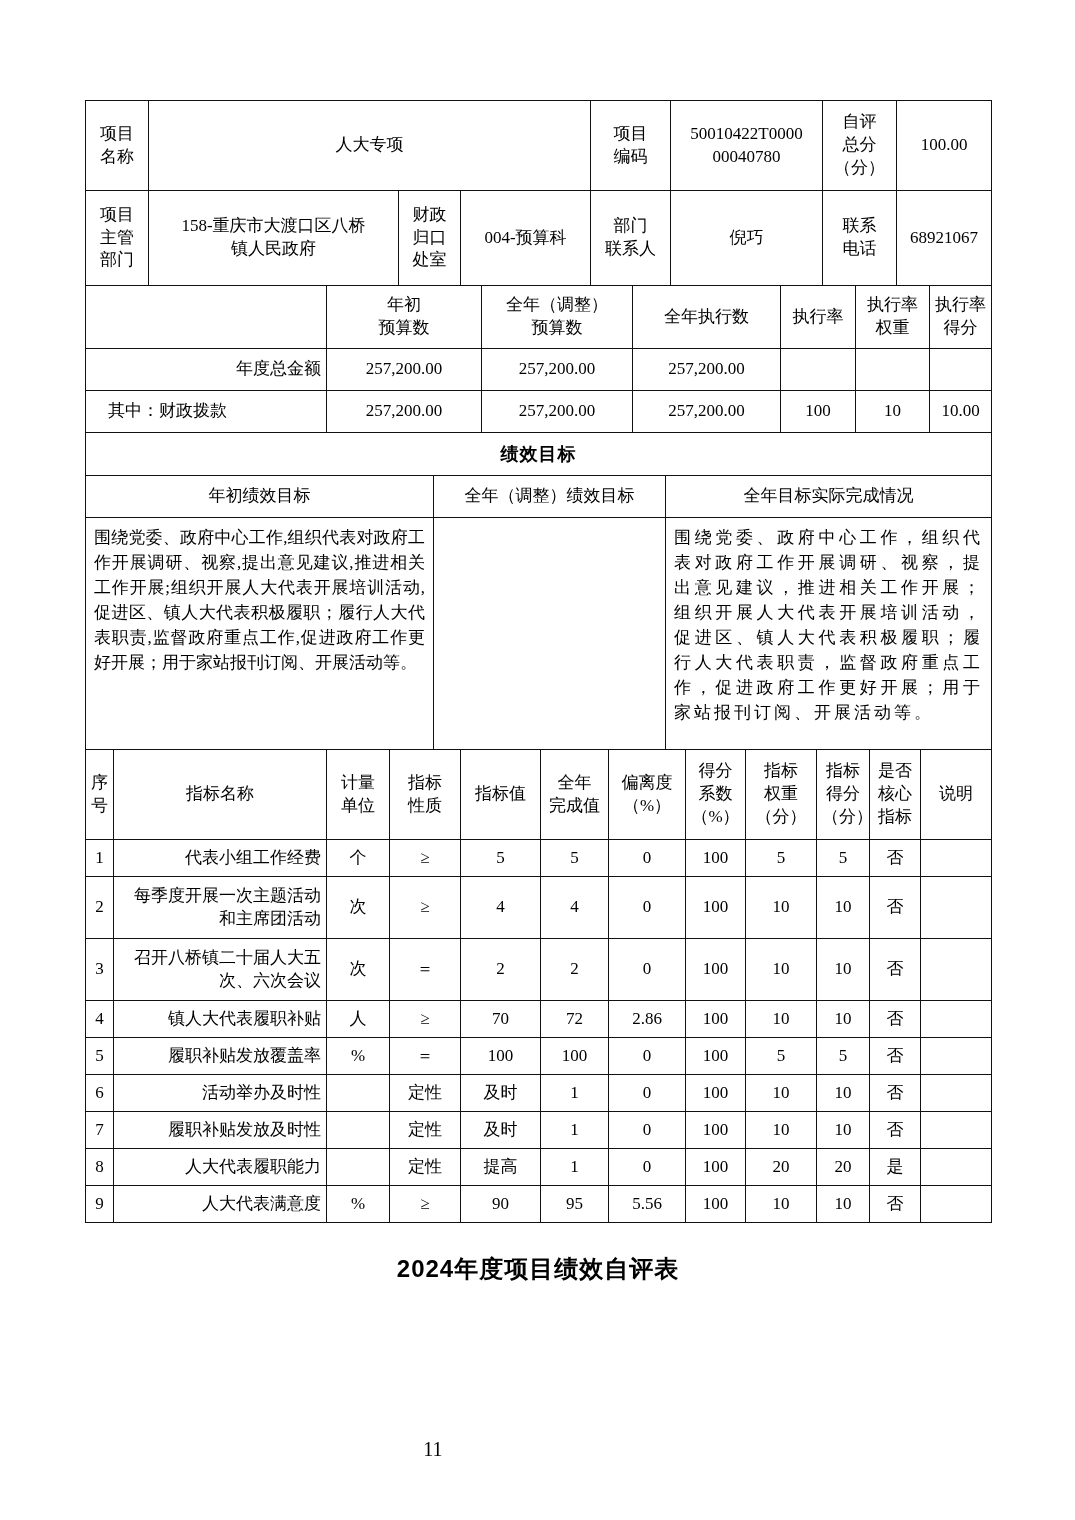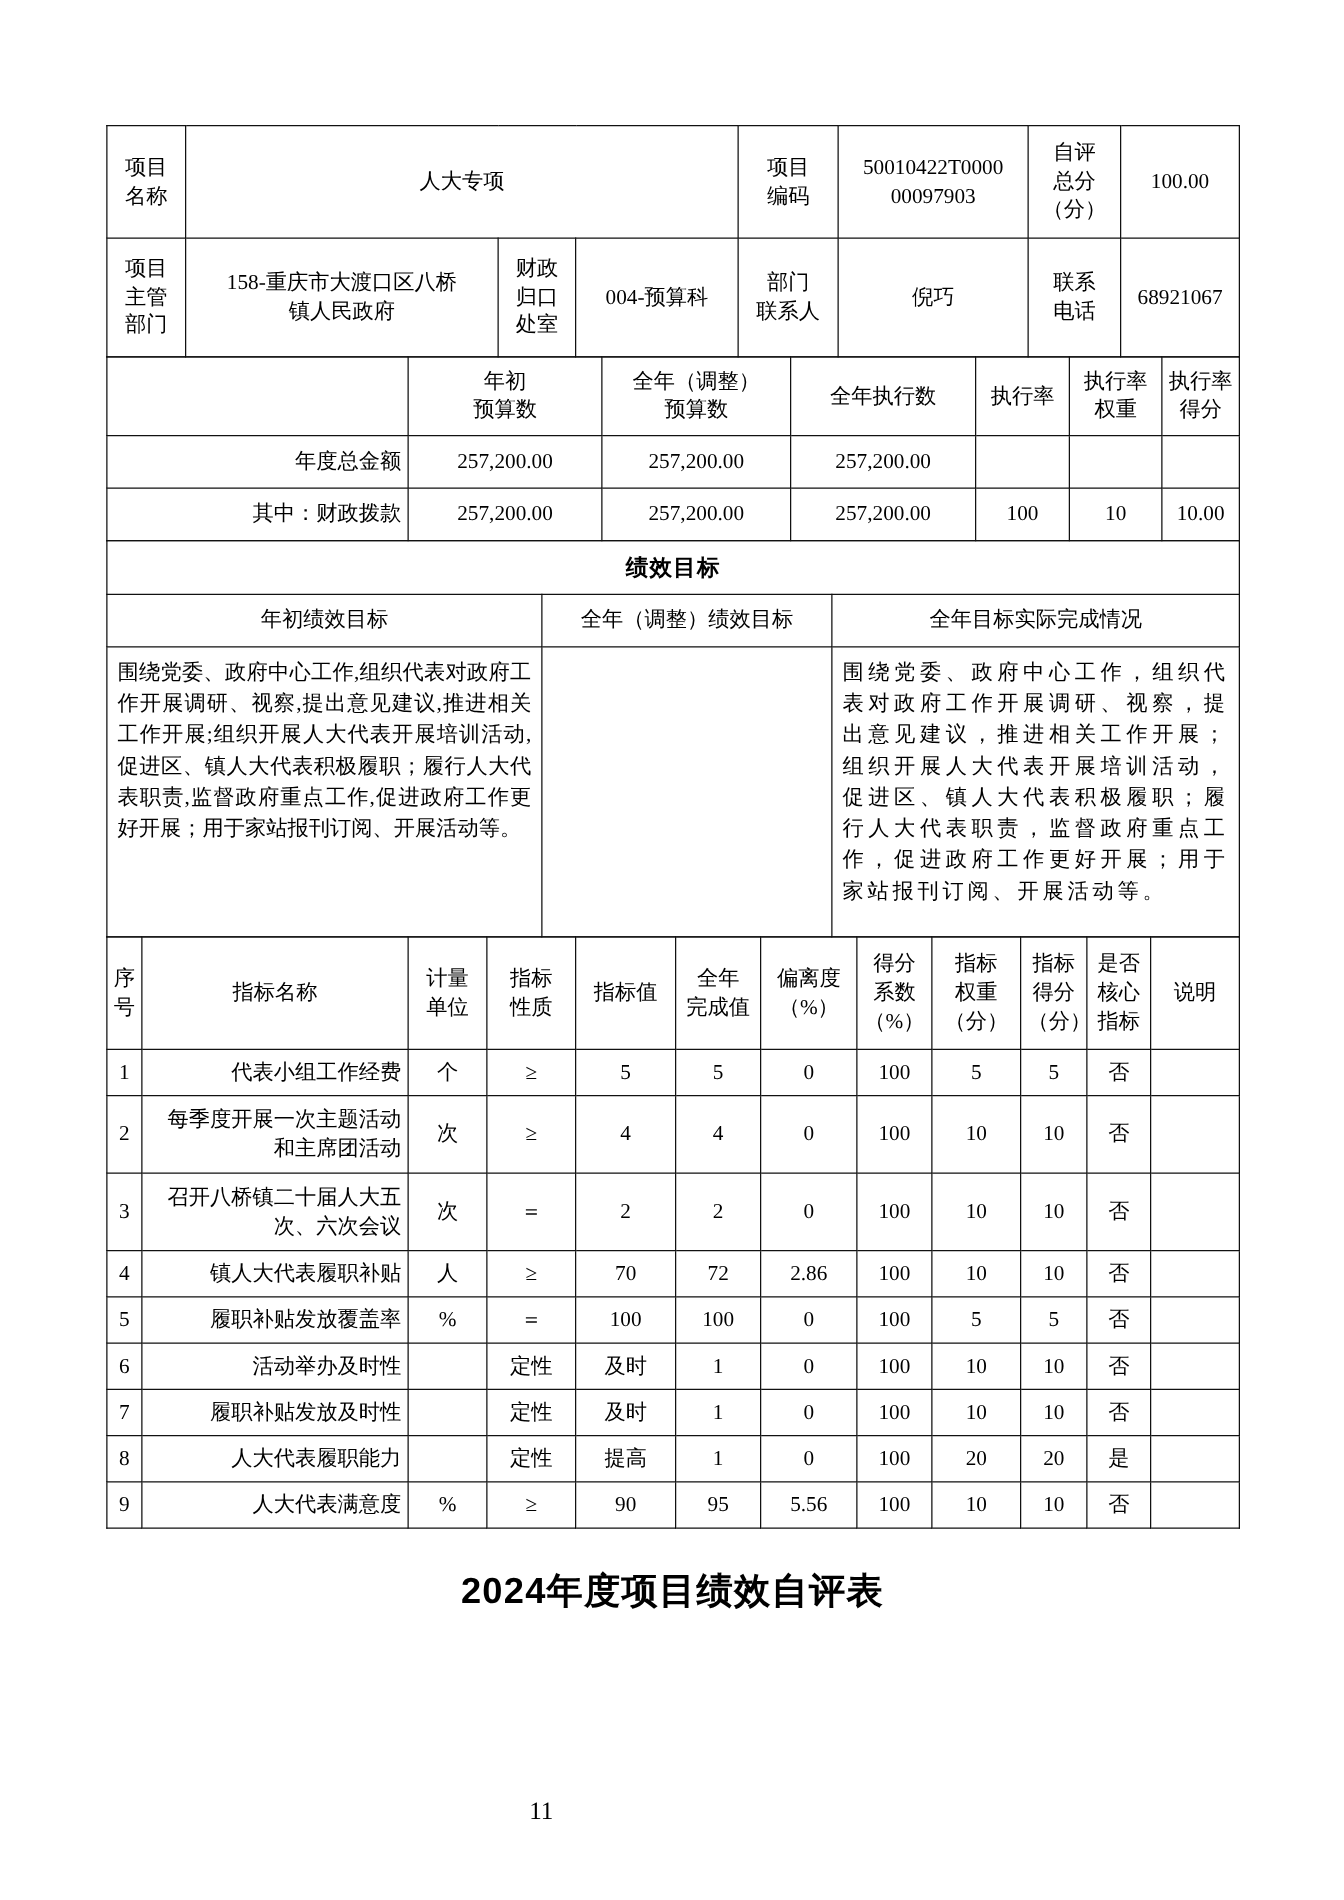--- a/index.html
+++ b/index.html
@@ -11,40 +11,40 @@
   table { border-collapse:collapse; table-layout:fixed; width:906px; margin-top:-1px; }
   table.first { margin-top:0; }
   td {
     border:1px solid #111; text-align:center; vertical-align:middle;
     font-size:17px; line-height:1.35; padding:2px 5px;
     word-break:break-all; overflow:hidden;
   }
   .ml { white-space:pre-line; }
   .sec { font-weight:bold; font-size:18px; height:38px; letter-spacing:1px; }
   .tl { text-align:right; padding-left:6px; }
-  .ind1 { text-align:right; padding-left:22px; }
+  .ind1 { text-align:left; padding-left:22px; }
   .ind2 { text-align:left; padding-left:72px; }
   .t-info tr.r1 { height:90px; }
   .t-info tr.r2 { height:95px; }
   .t-fund tr.hdr { height:63px; }
   .t-fund tr.data { height:42px; }
   .t-goal tr.hdr { height:42px; }
   .t-goal tr.body { height:232px; }
   .goal {
     text-align:justify; text-align-last:left; vertical-align:top;
     padding:7px 8px; line-height:25px; font-size:17px;
   }
   .goal-right { letter-spacing:3px; }
   .t-ind tr.hdr { height:90px; }
   .t-ind tr.r { height:37px; }
   .t-ind tr.r2h { height:62px; }
   .bottom-title {
     margin-top:30px; text-align:center;
     font-family:"Liberation Sans","DejaVu Sans",sans-serif;
-    font-weight:bold; font-size:29px; letter-spacing:1px;
+    font-weight:bold; font-size:24px; letter-spacing:1px;
   }
   .page-num {
     position:absolute; left:0; top:1438px; width:100%;
     text-align:center; font-size:20px;
   }
 </style>
 </head>
 <body>
 
 <div class="page">
@@ -62,21 +62,21 @@
           <col style="width:95px">
       </colgroup>
       <tbody>
           <tr class="r1">
         <td class="ml">项目
 名称</td>
         <td colspan="3">人大专项</td>
         <td class="ml">项目
 编码</td>
         <td class="ml">50010422T0000
-00097903</td>
+00040780</td>
         <td class="ml">自评
 总分
 （分）</td>
         <td>100.00</td>
       </tr>
       <tr class="r2">
         <td class="ml">项目
 主管
 部门</td>
         <td class="ml">158-重庆市大渡口区八桥

